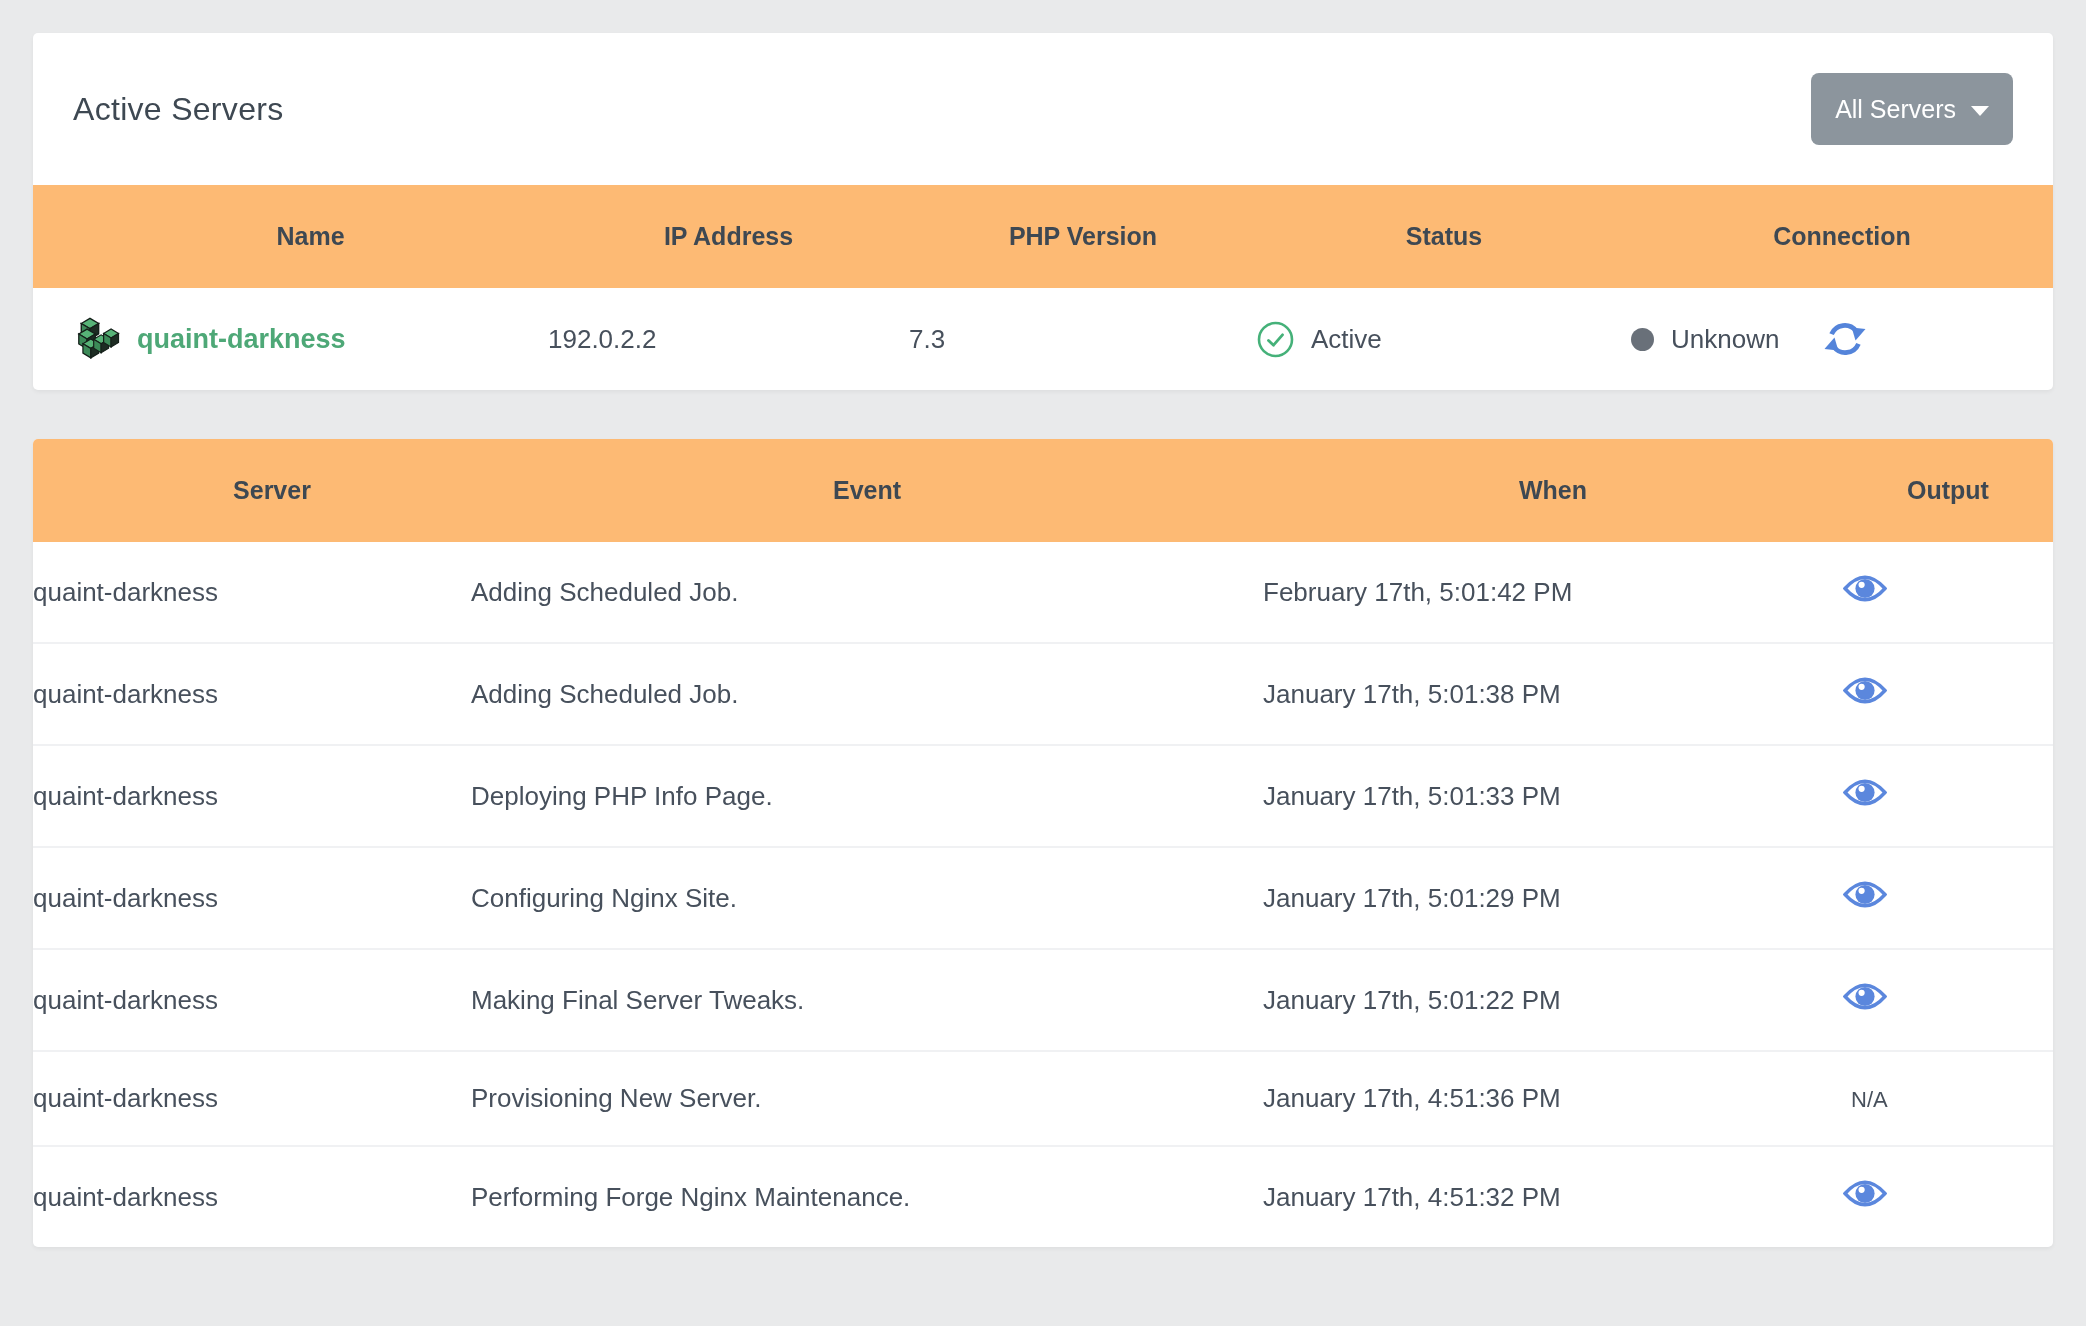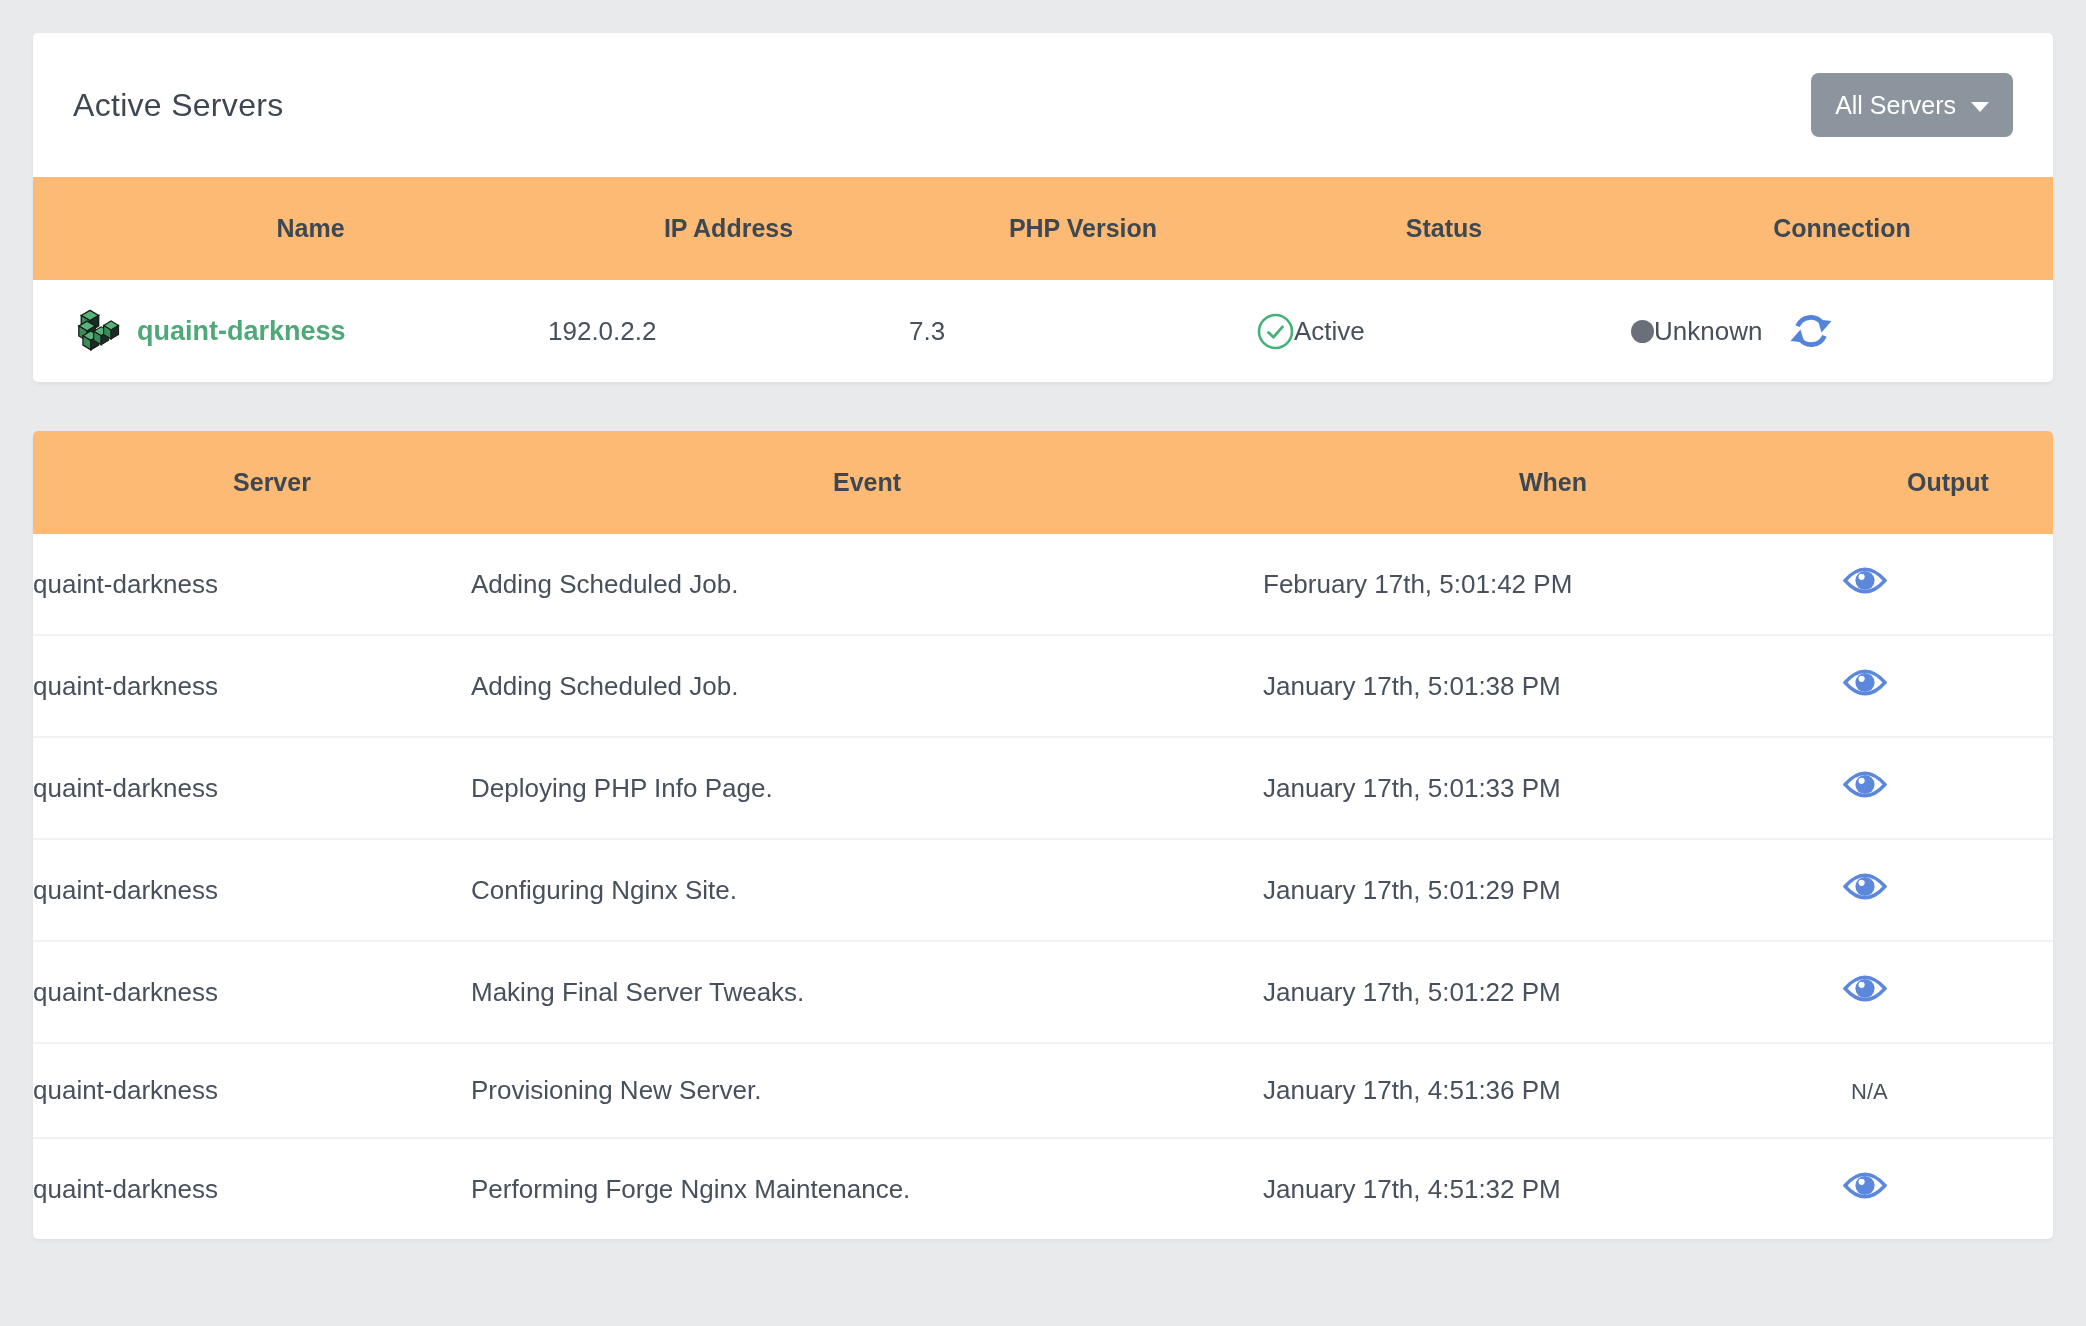--- a/index.html
+++ b/index.html
@@ -34,21 +34,21 @@
     letter-spacing:.3px;
   }
 
   .filter-btn {
     background:#8c959d;
     border:none;
     border-radius:8px;
     color:#ffffff;
     font-family:inherit;
     font-size:25px;
-    height:64px;
+    height:72px;
     padding:0 24px;
     display:flex;
     align-items:center;
     gap:15px;
     cursor:pointer;
   }
   .caret-down {
     width:0; height:0;
     border-left:9px solid transparent;
     border-right:9px solid transparent;
@@ -77,21 +77,21 @@
   .card-events tbody tr + tr td { border-top:2px solid #f0f1f3; }
 
   .name-cell-inner { display:flex; align-items:center; gap:16px; }
   .server-link {
     color:#4ea877;
     font-weight:700;
     font-size:27px;
     text-decoration:none;
     cursor:pointer;
   }
-  .inline { display:flex; align-items:center; gap:0; }
+  .inline { display:flex; align-items:center; gap:17px; }
   .dot {
     width:23px; height:23px;
     border-radius:50%;
     background:#697079;
     flex:0 0 auto;
   }
   .refresh-wrap { margin-left:28px; cursor:pointer; display:flex; align-items:center; }
   .eye-wrap { display:inline-flex; cursor:pointer; }
   .na-label { font-size:22px; color:#47505c; padding-left:8px; }
 </style>

